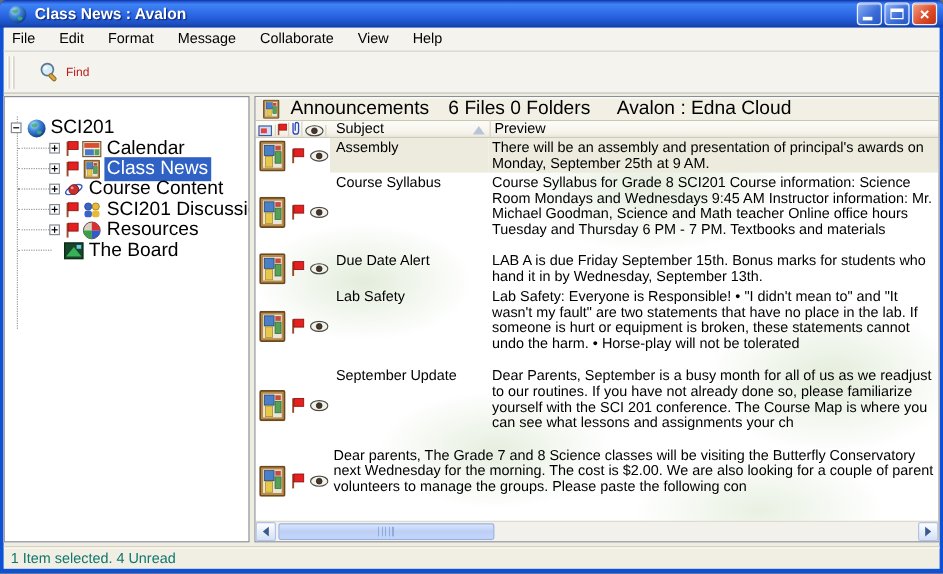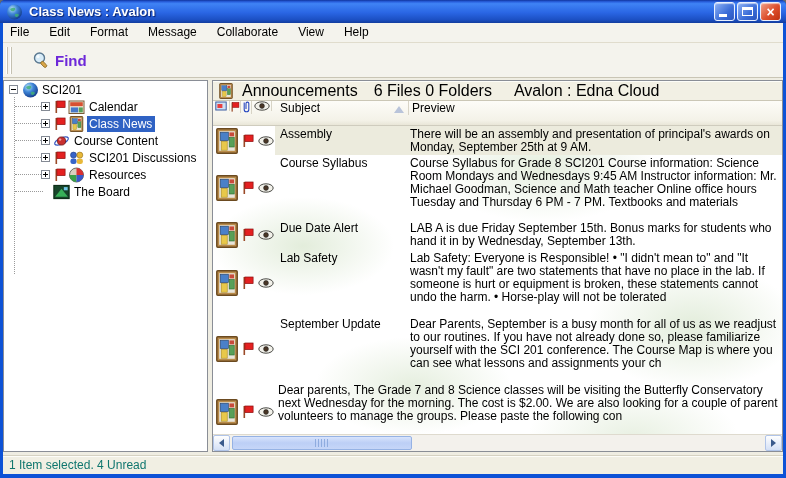--- a/index.html
+++ b/index.html
@@ -46,32 +46,32 @@
   
   .toolbar{
     position:absolute;left:3px;top:43px;width:780px;height:35px;
     background:#f4f3ed;border-bottom:1px solid #c9c5b5;
     display:flex;align-items:center;font-size:12px;
   }
   .grip{width:2px;height:27px;margin-left:3px;border-left:1px solid #fff;border-right:1px solid #c5c1b1;}
   .grip2{width:2px;height:27px;margin-left:2px;border-left:1px solid #fff;border-right:1px solid #c5c1b1;}
   .tool-btn{display:flex;align-items:center;gap:4px;padding:3px 6px;margin-left:14px;border-radius:2px;}
   .tool-btn.next{margin-left:26px;}
-  .tool-label{font-size:15px;color:#6d28d9;font-weight:bold;}
+  .tool-label{font-size:10px;color:#b91c1c;}
   
   .content{
     position:absolute;left:3px;top:78px;width:780px;height:377px;
     background:#efede2;
   }
   
   .tree-panel{
     position:absolute;left:0;top:2px;width:205px;height:372px;
     background:#fff;border:1px solid #8a8e96;overflow:hidden;
   }
-  .tree{position:relative;padding-top:0;font-size:12px;color:#000;}
+  .tree{position:relative;padding-top:17px;font-size:16px;color:#000;}
   .t-vline{position:absolute;left:10px;top:16px;height:177px;border-left:1px dotted #9a9a9a;}
   .t-row{position:relative;display:flex;align-items:center;height:17px;white-space:nowrap;}
   .t-row.child::before{content:"";position:absolute;left:11px;top:8px;width:28px;border-top:1px dotted #9a9a9a;}
   .t-expand{
     position:relative;z-index:2;width:9px;height:9px;background:#fff;
     border:1px solid #848a94;flex:0 0 auto;
     display:flex;align-items:center;justify-content:center;
   }
   .t-expand .h{width:5px;height:1px;background:#000;}
   .t-expand .v{position:absolute;left:3px;top:1px;width:1px;height:5px;background:#000;}
@@ -94,21 +94,21 @@
     border-bottom:1px solid #cbc7b6;
     display:flex;align-items:center;font-size:16px;color:#000;
     box-shadow:inset 0 1px 0 #fdfdf8;
   }
   .info-icon{width:16px;height:16px;margin-left:5px;flex:0 0 auto;}
   .info-title{margin-left:8px;}
   .info-counts{margin-left:16px;}
   .info-server{margin-left:22px;}
   
   .col-header{
-    height:25px;flex:0 0 auto;display:flex;align-items:flex-start;
+    height:14px;flex:0 0 auto;display:flex;align-items:flex-end;
     background:linear-gradient(180deg,#fdfcf8 0%,#f4f2e8 80%,#e9e6d8 100%);
     border-bottom:1px solid #cfccbe;font-size:12px;color:#000;
   }
   .hcell{display:flex;align-items:center;border-right:1px solid #d8d4c6;flex:0 0 auto;justify-content:center;}
   .h-msg{width:17px;}
   .h-flag{width:11px;}
   .h-clip{width:11px;}
   .h-eye{width:20px;}
   .h-subj{width:137px;justify-content:flex-start;padding-left:8px;position:relative;}
   .h-prev{flex:1 1 auto;border-right:none;justify-content:flex-start;padding-left:3px;}

